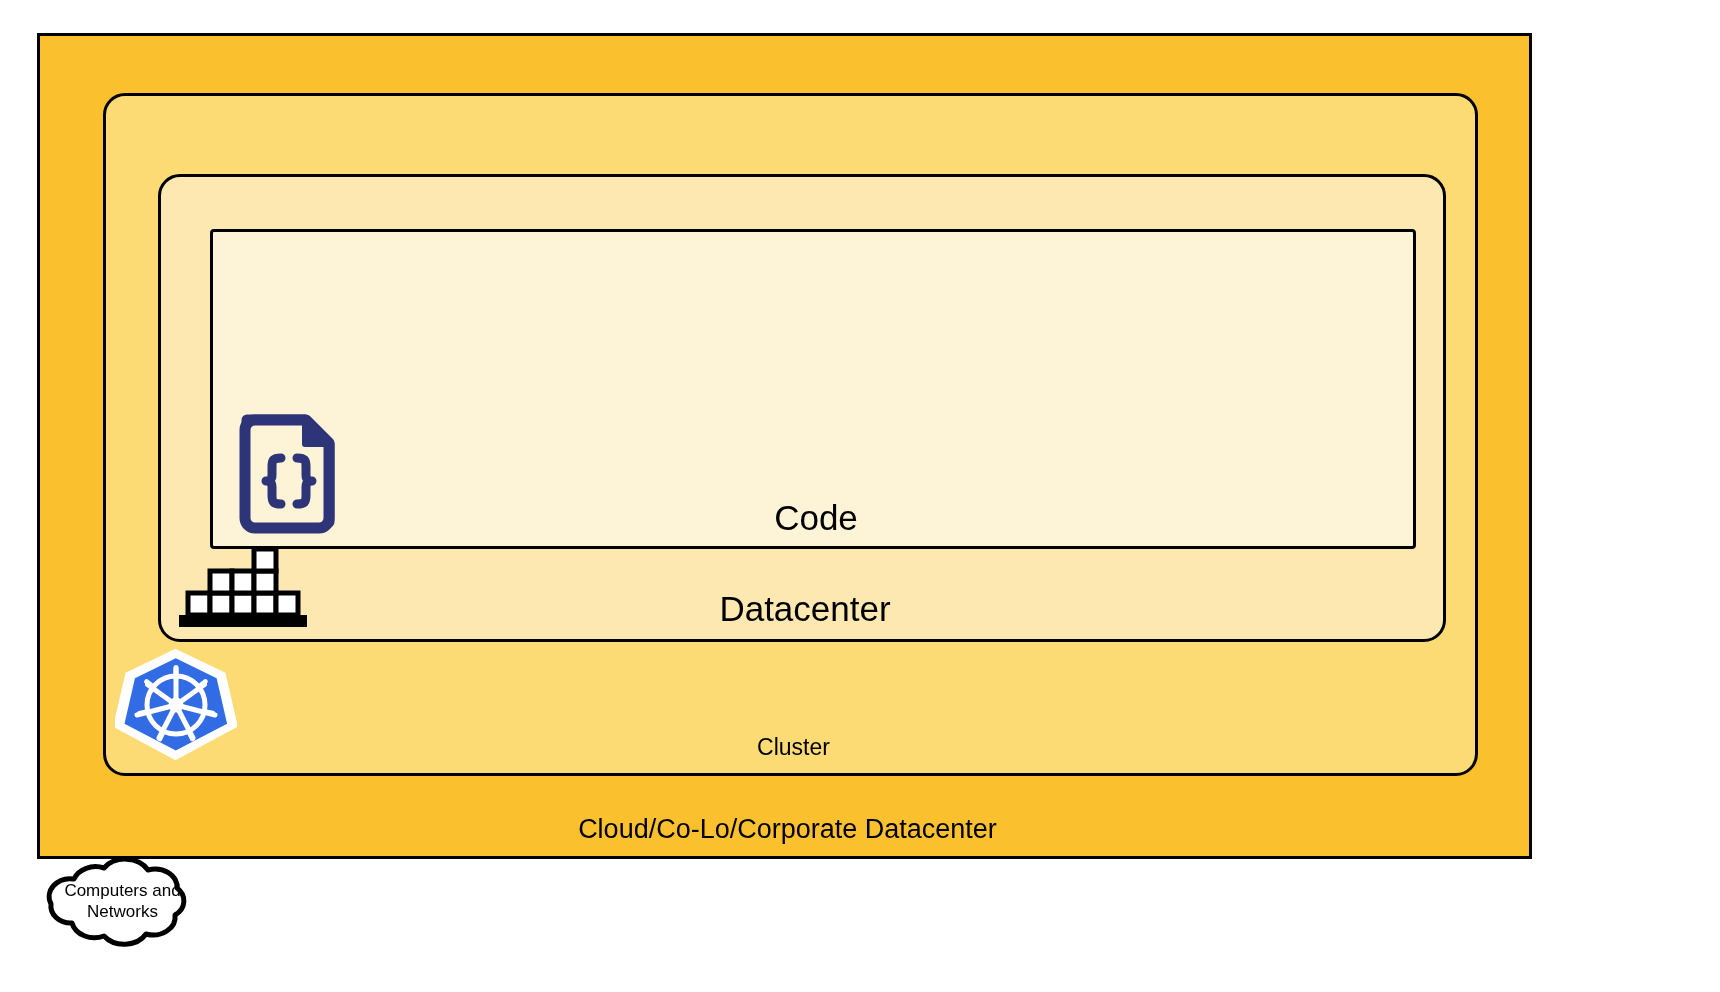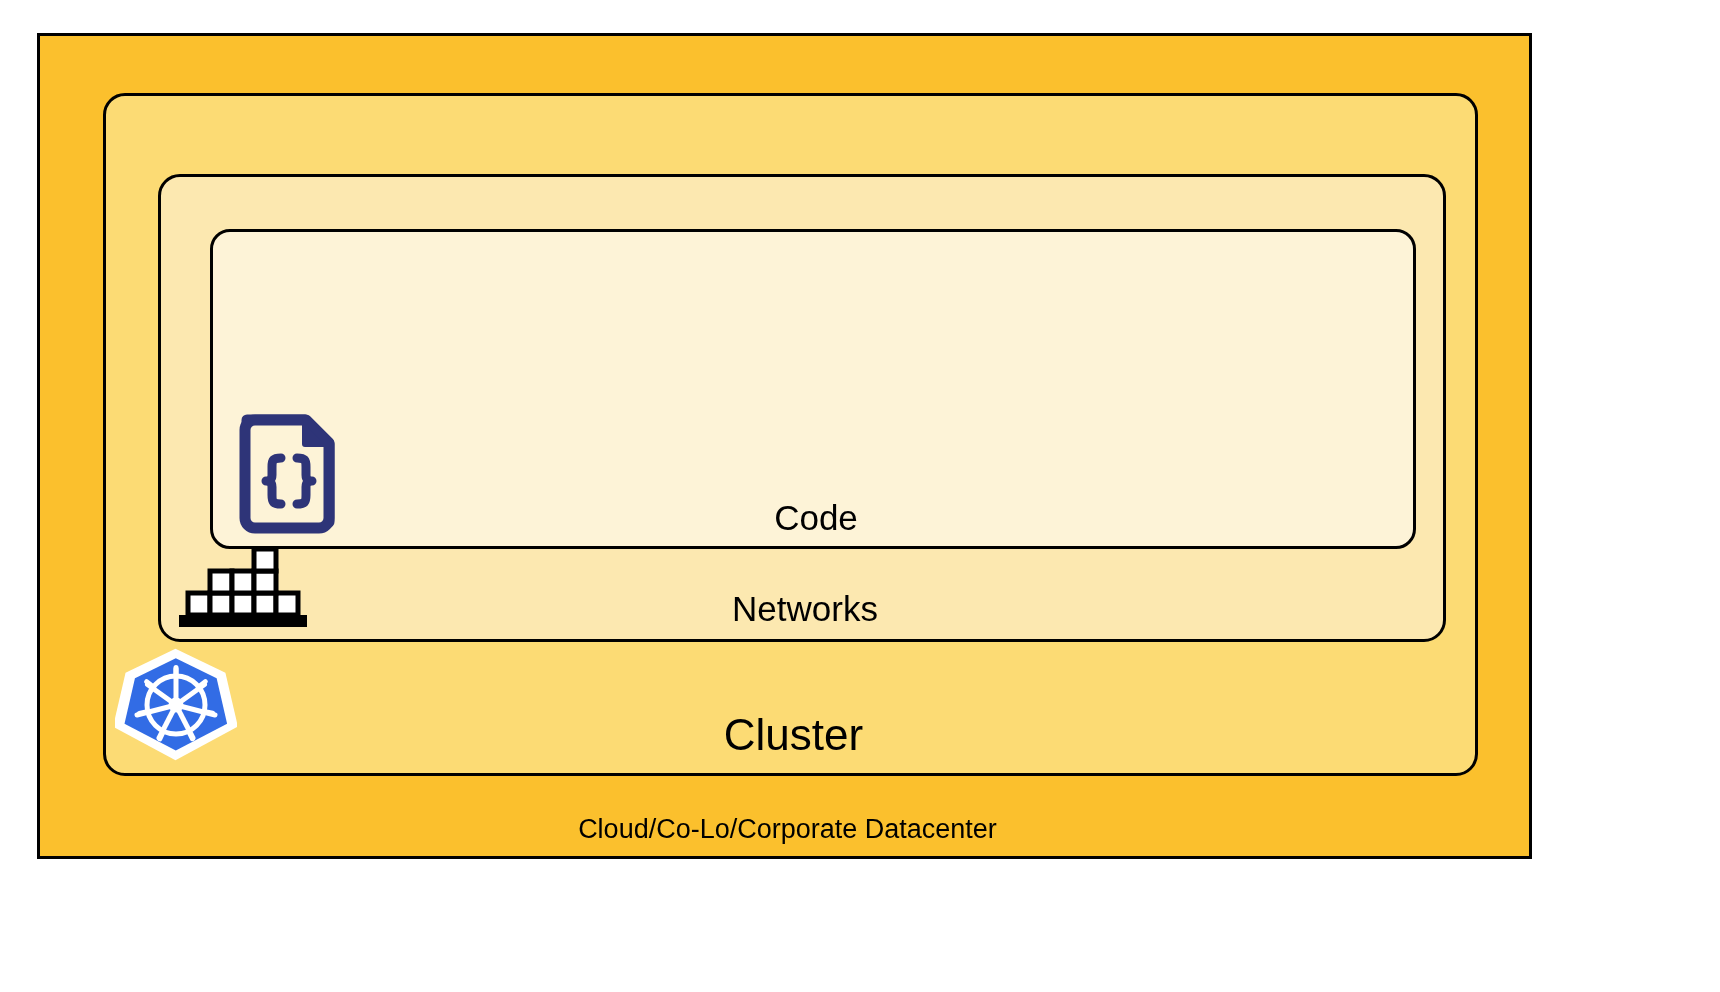--- a/index.html
+++ b/index.html
@@ -55,21 +55,21 @@
     background: #fce8b0;
     border-radius: 22px;
   }
 
   .layer-code {
     left: 201px;
     top: 220px;
     width: 1206px;
     height: 320px;
     background: #fdf3d7;
-    border-radius: 20px;
+    border-radius: 4px;
   }
 
   
   .layer-label {
     position: absolute;
     color: #000000;
     font-weight: 400;
     text-align: center;
     white-space: nowrap;
     line-height: 1.18;
@@ -86,21 +86,21 @@
     left: 0;
     width: 1288px;
     bottom: 10px;
     font-size: 35px;
   }
 
   .label-cluster {
     left: 0;
     width: 1375px;
     bottom: 12px;
-    font-size: 44px;
+    font-size: 23px;
   }
 
   .label-datacenter {
     left: 0;
     width: 1495px;
     bottom: 10px;
     font-size: 27px;
     white-space: normal;
     line-height: 1.22;
   }
@@ -199,21 +199,21 @@
             <rect x="58.5" y="20" width="5" height="14" rx="2.5" transform="rotate(154.2 61 60)"></rect>
             <rect x="58.5" y="20" width="5" height="14" rx="2.5" transform="rotate(205.6 61 60)"></rect>
             <rect x="58.5" y="20" width="5" height="14" rx="2.5" transform="rotate(257.0 61 60)"></rect>
             <rect x="58.5" y="20" width="5" height="14" rx="2.5" transform="rotate(308.4 61 60)"></rect>
           </g>
         </svg>
       </div>
 
       <div class="layer layer-container" style="left:52px; top:78px;">
 
-        <div class="layer-label label-container">Networks</div>
+        <div class="layer-label label-container">Datacenter</div>
 
         <div class="icon-container-stack">
           <svg viewBox="0 0 128 86" width="128" height="86" aria-hidden="true">
             <g fill="#ffffff" stroke="#000000" stroke-width="5">
 
               <rect x="9" y="46" width="22" height="22"></rect>
               <rect x="31" y="46" width="22" height="22"></rect>
               <rect x="53" y="46" width="22" height="22"></rect>
               <rect x="75" y="46" width="22" height="22"></rect>
               <rect x="97" y="46" width="22" height="22"></rect>
@@ -275,14 +275,29 @@
           </div>
 
         </div>
 
       </div>
 
     </div>
 
   </div>
 
+  <div class="cloud-callout">
+    <svg viewBox="0 0 185 112" width="185" height="112" aria-hidden="true">
+      <path d="M 44 24
+               a 23 19 0 0 1 30 -11
+               a 26 21 0 0 1 44 2
+               a 22 18 0 0 1 29 18
+               a 20 17 0 0 1 -2 27
+               a 22 18 0 0 1 -29 19
+               a 25 20 0 0 1 -42 2
+               a 23 19 0 0 1 -32 -13
+               a 20 17 0 0 1 -21 -19
+               a 21 18 0 0 1 23 -25 z" fill="#ffffff" stroke="#000000" stroke-width="5" stroke-linejoin="round"></path>
+    </svg>
+    <div class="cloud-text">Computers and Networks</div>
+  </div>
 
 </div>
 
 </body></html>

